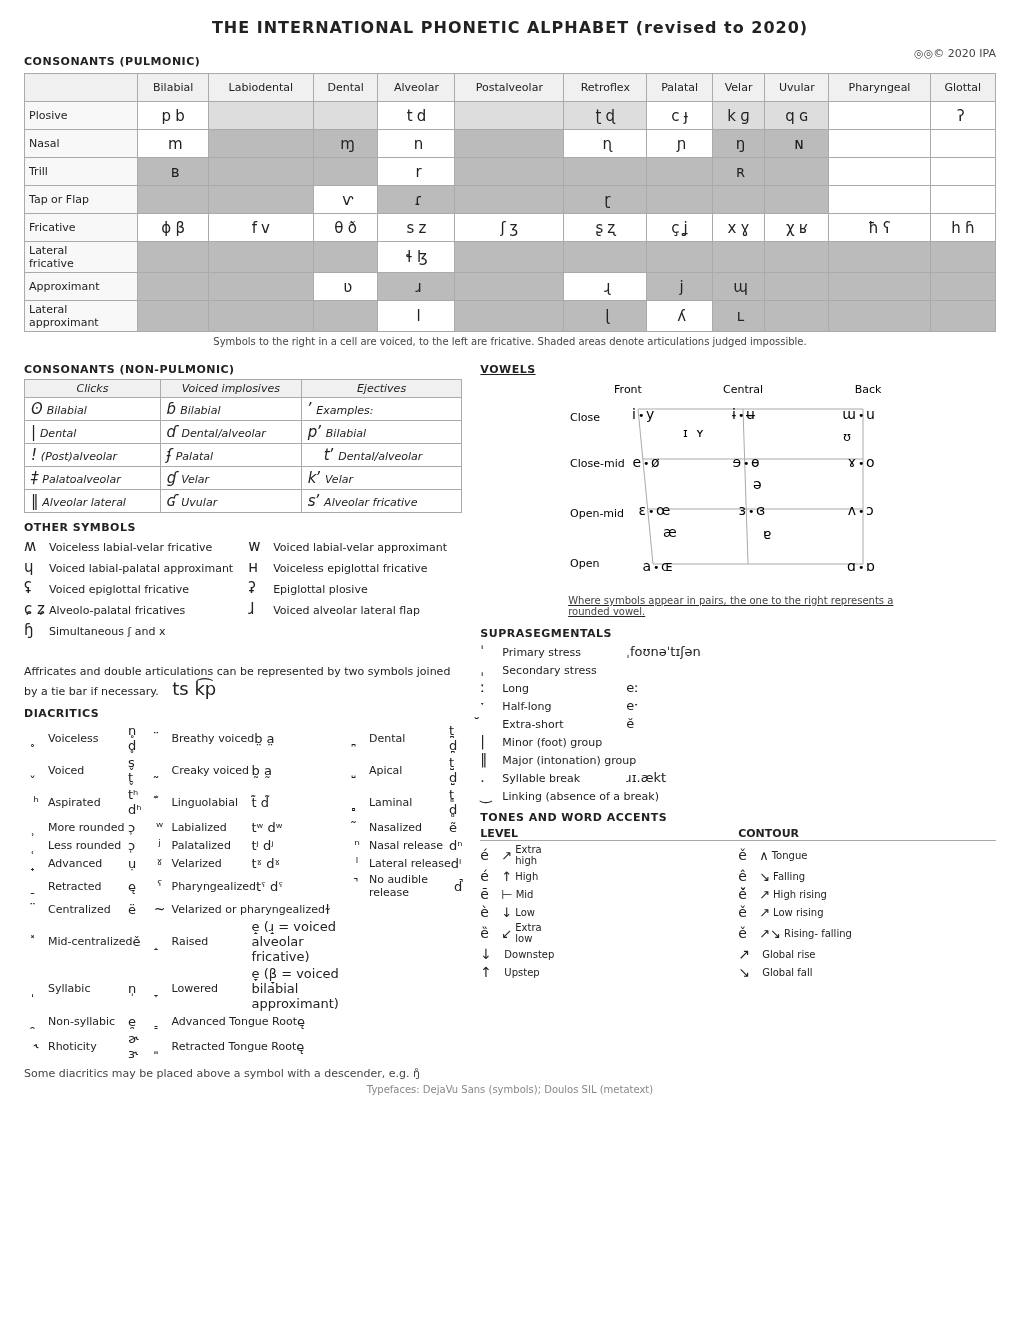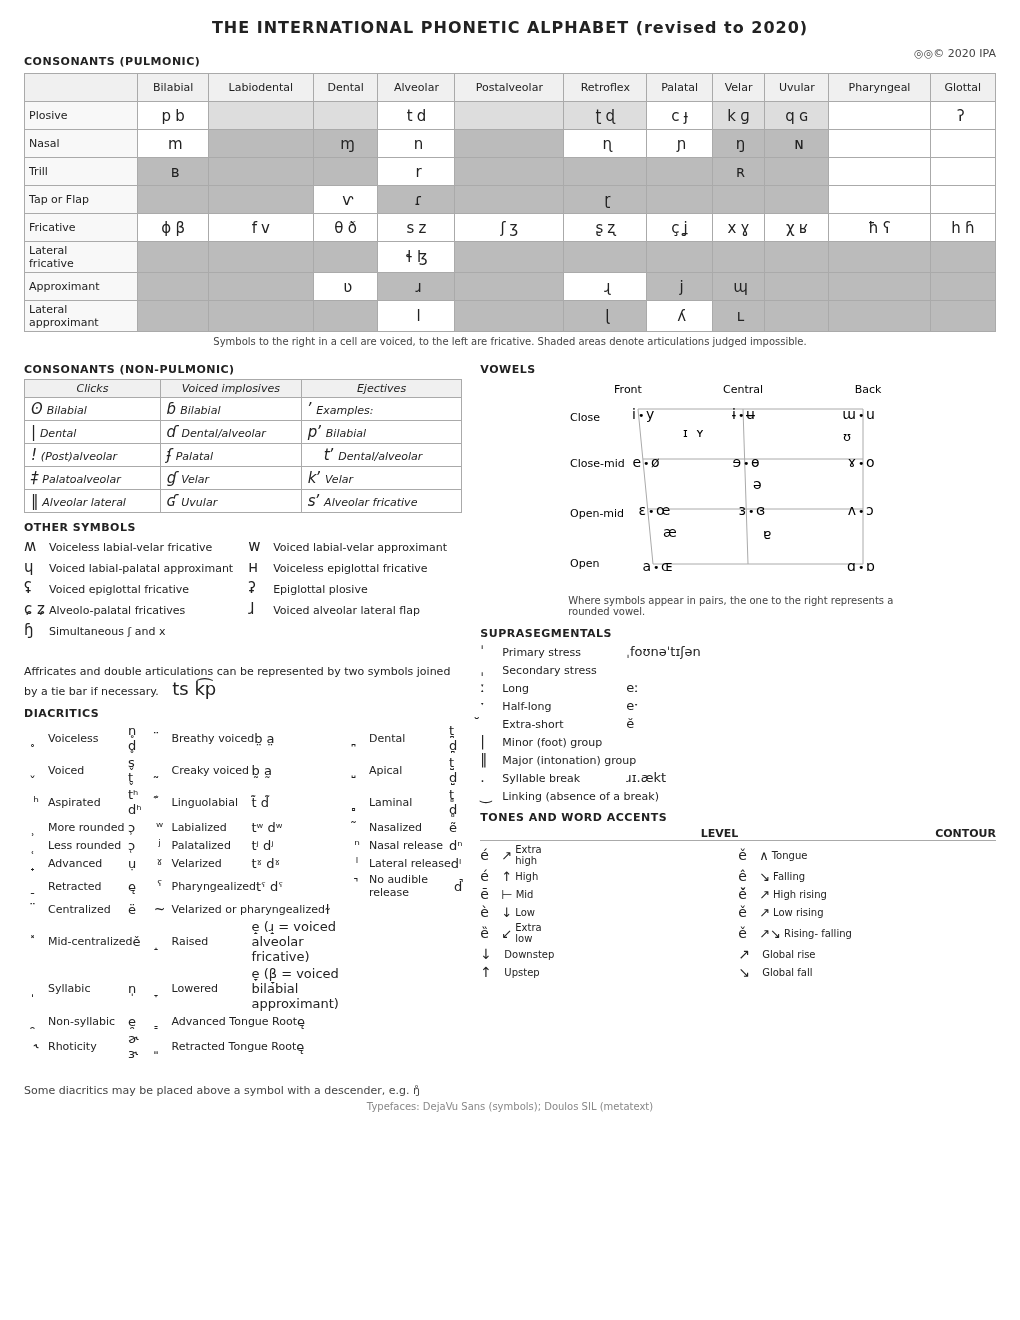--- a/index.html
+++ b/index.html
@@ -104,20 +104,21 @@
       font-weight: normal;
       text-align: center;
       font-size: 11px;
     }
     table.nonpulmonic td {
       font-size: 12px;
     }
     
     .vowels-section {
       margin-top: 0;
+      text-decoration: underline;
     }
     
     .other-symbols {
       margin-top: 8px;
     }
     .other-sym-row {
       display: flex;
       align-items: baseline;
       margin-bottom: 2px;
       font-size: 12px;
@@ -165,21 +166,21 @@
     }
     .tones-header {
       display: flex;
       font-size: 11px;
       font-weight: bold;
       border-bottom: 1px solid #aaa;
       margin-bottom: 3px;
     }
     .tones-header span {
       flex: 1;
-      text-align: right;
+      text-align: left;
     }
     .tone-row {
       display: flex;
       align-items: center;
       margin-bottom: 2px;
       font-size: 12px;
     }
     .tone-left {
       flex: 1;
       display: flex;
@@ -627,21 +628,21 @@
             <span class="ddesc">Rhoticity</span>
             <span class="dexample">ɚ ɝ</span>
           </div>
           <div class="diacritics-col-item">
             <span class="dsym">͈</span>
             <span class="ddesc">Retracted Tongue Root</span>
             <span class="dexample">ę</span>
           </div>
           <div class="diacritics-col-item"></div>
         </div>
-      <div class="footer-note" style="text-align:left; margin-top:21px;">Some diacritics may be placed above a symbol with a descender, e.g. ŋ̊</div>
+      <div class="footer-note" style="text-align:left; margin-top:4px;">Some diacritics may be placed above a symbol with a descender, e.g. ŋ̊</div>
     </div>
   </div>
 
   <div class="col-right">
 
     <div class="vowels-section">
       <div class="section-label">VOWELS</div>
       <div style="position:relative; width:340px; height:210px; margin:0 auto 6px auto;">
         <svg viewBox="0 0 340 210" width="340" height="210">
 

